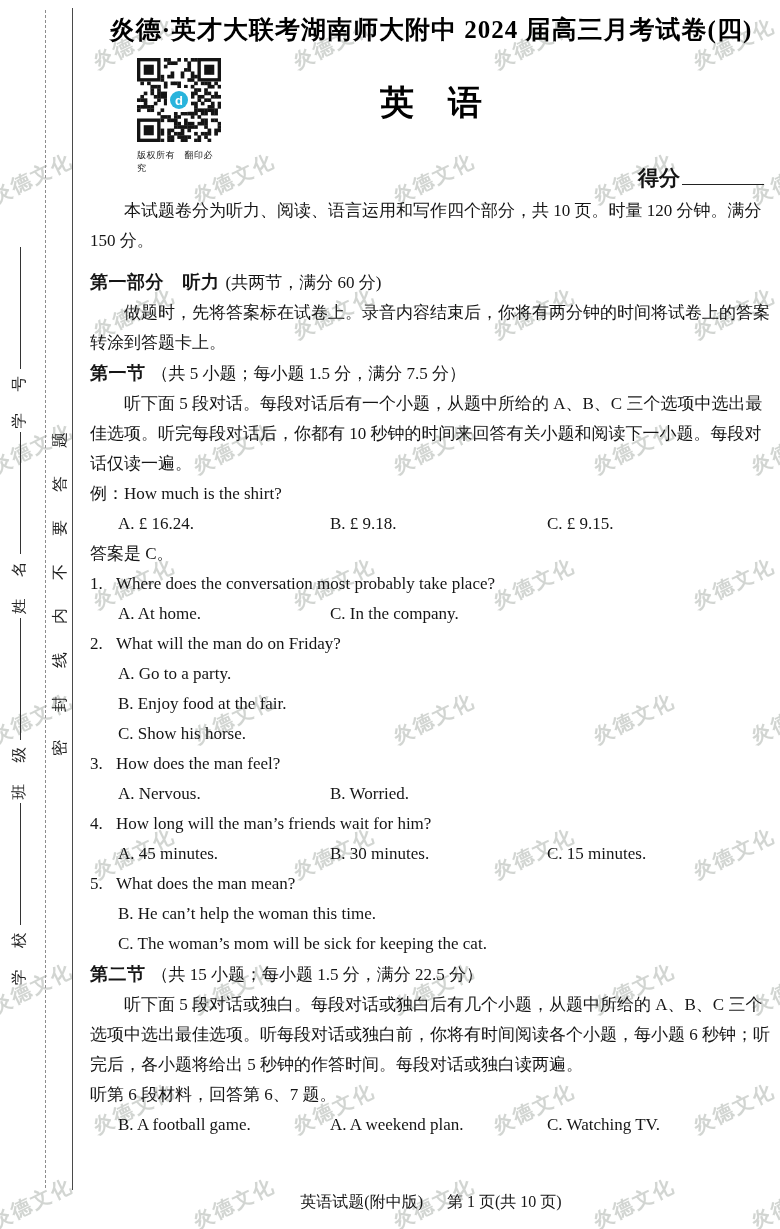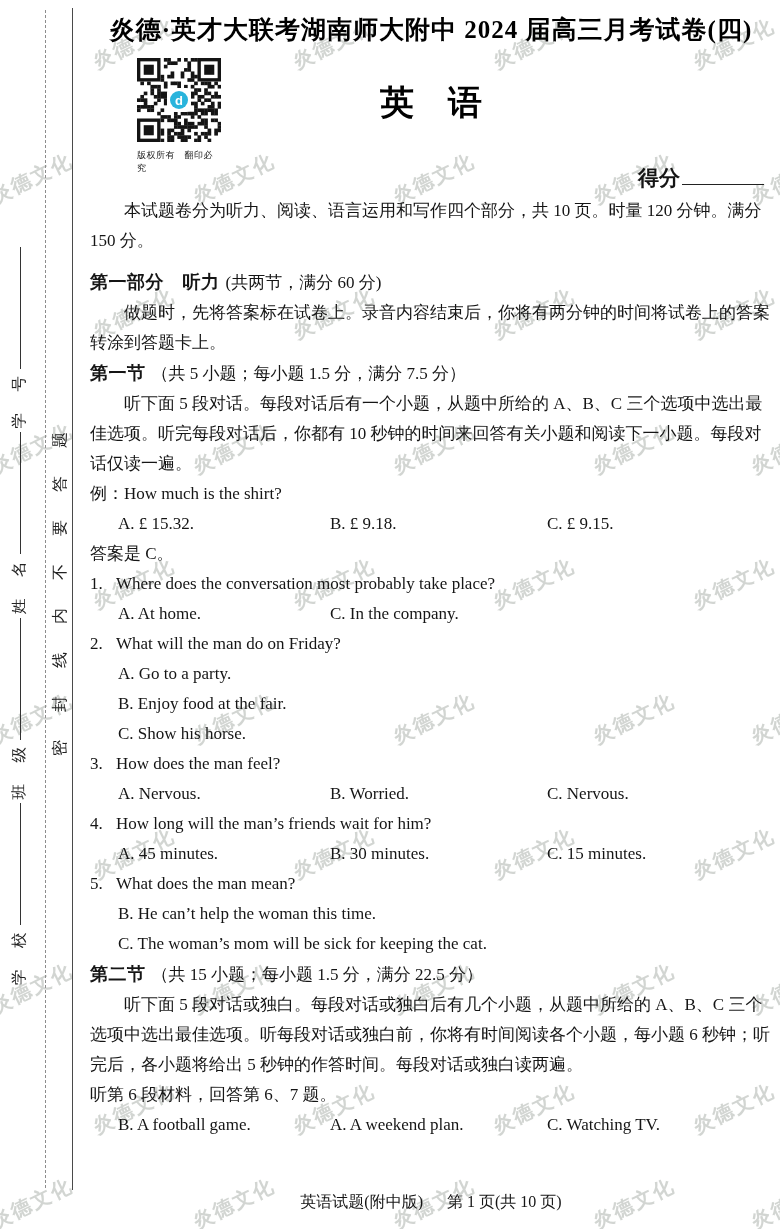--- a/index.html
+++ b/index.html
@@ -348,21 +348,21 @@
   <p class="indent">本试题卷分为听力、阅读、语言运用和写作四个部分，共 10 页。时量 120 分钟。满分 150 分。</p>
 
   <p class="heading sp-top"><b>第一部分　听力</b><span class="meta">(共两节，满分 60 分)</span></p>
   <p class="indent">做题时，先将答案标在试卷上。录音内容结束后，你将有两分钟的时间将试卷上的答案转涂到答题卡上。</p>
 
   <p class="heading"><b>第一节</b><span class="meta">（共 5 小题；每小题 1.5 分，满分 7.5 分）</span></p>
   <p class="indent">听下面 5 段对话。每段对话后有一个小题，从题中所给的 A、B、C 三个选项中选出最佳选项。听完每段对话后，你都有 10 秒钟的时间来回答有关小题和阅读下一小题。每段对话仅读一遍。</p>
 
   <p>例：How much is the shirt?</p>
   <div class="opts3">
-    <span>A.  £ 15.32.</span>
+    <span>A.  £ 16.24.</span>
     <span>B.  £ 9.18.</span>
     <span>C.  £ 9.15.</span>
   </div>
   <p>答案是 C。</p>
 
   <p class="q"><span class="qnum">1.</span><span>Where does the conversation most probably take place?</span></p>
   <div class="opts3">
     <span>A.  At home.</span>
     <span>C.  In the company.</span>
   </div>
@@ -371,21 +371,20 @@
   <div class="optstack">
     <p>A.  Go to a party.</p>
     <p>B.  Enjoy food at the fair.</p>
     <p>C.  Show his horse.</p>
   </div>
 
   <p class="q"><span class="qnum">3.</span><span>How does the man feel?</span></p>
   <div class="opts3">
     <span>A.  Nervous.</span>
     <span>B.  Worried.</span>
-    <span>C.  Nervous.</span>
   </div>
 
   <p class="q"><span class="qnum">4.</span><span>How long will the man’s friends wait for him?</span></p>
   <div class="opts3">
     <span>A.  45 minutes.</span>
     <span>B.  30 minutes.</span>
     <span>C.  15 minutes.</span>
   </div>
 
   <p class="q"><span class="qnum">5.</span><span>What does the man mean?</span></p>

